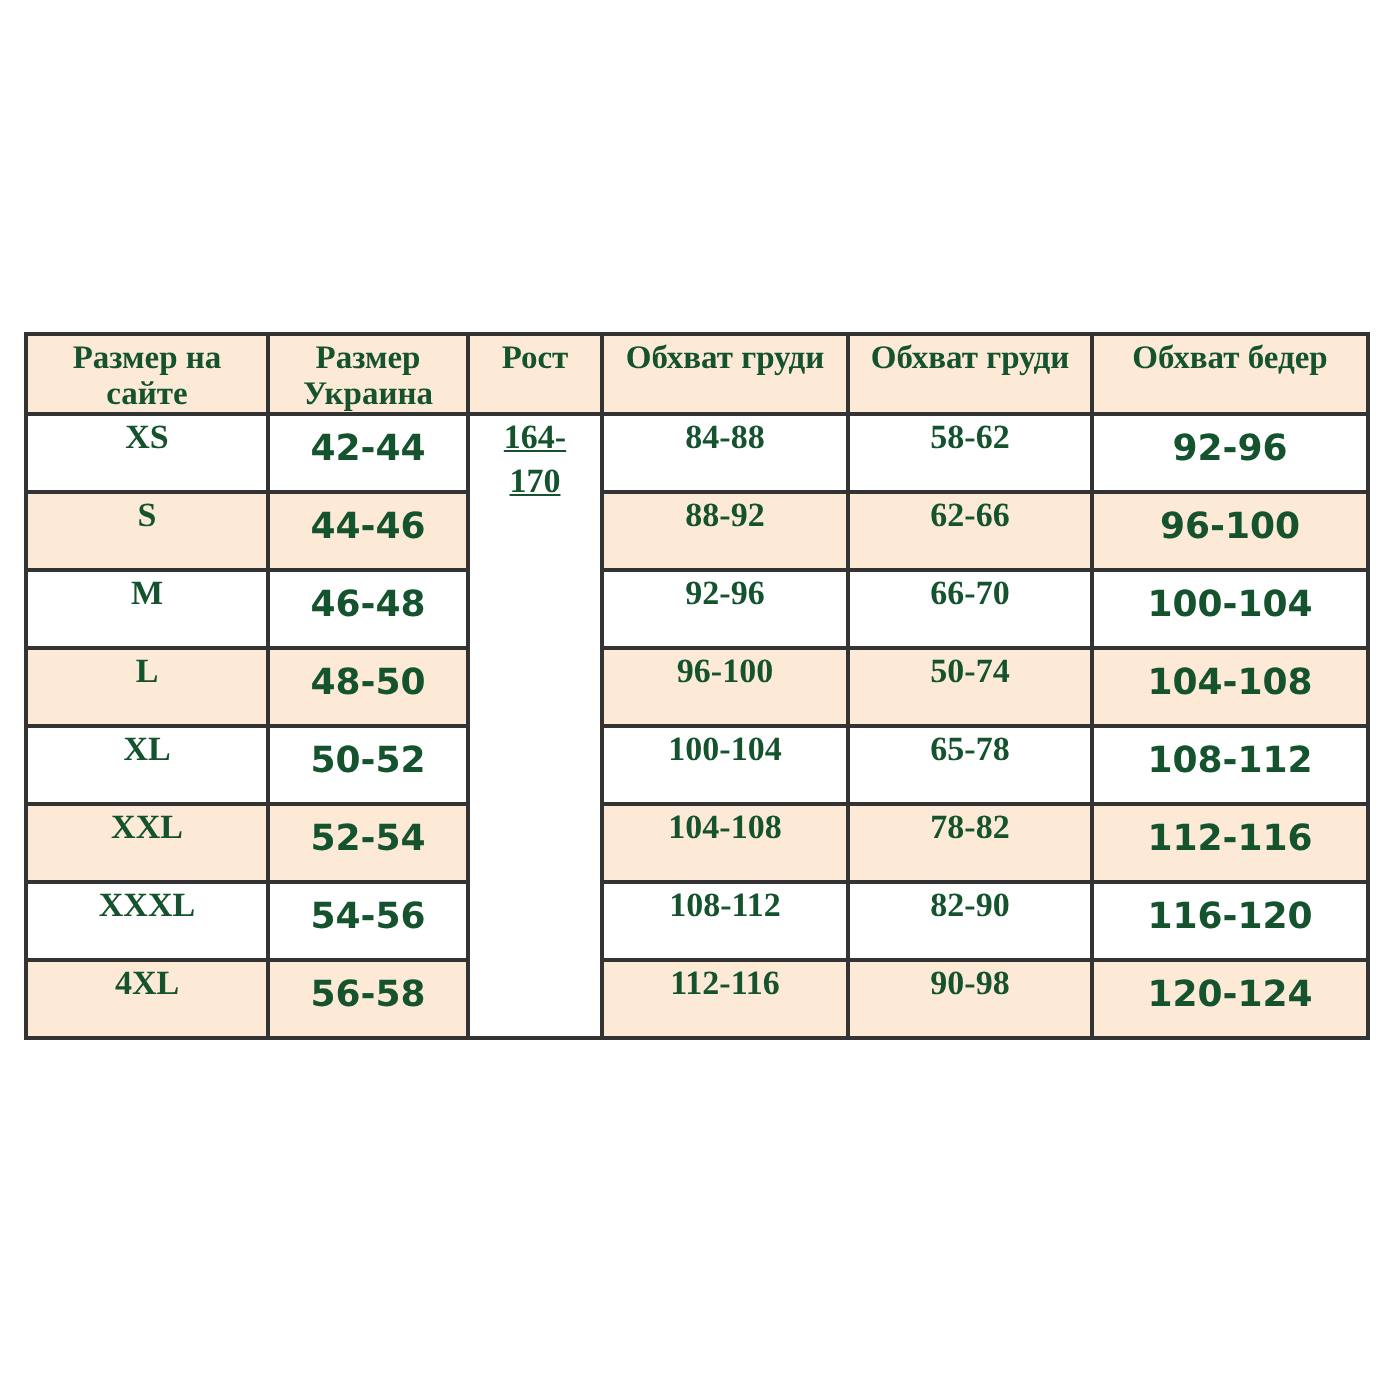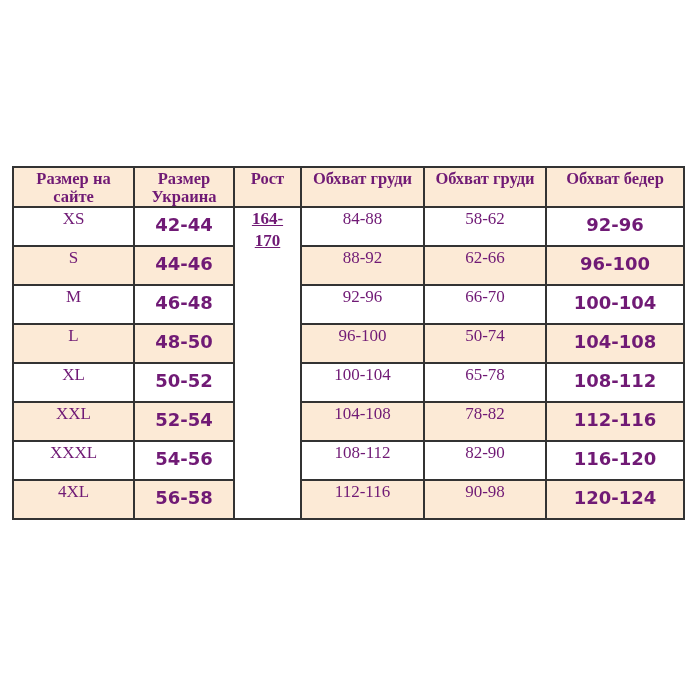--- a/index.html
+++ b/index.html
@@ -23,40 +23,40 @@
     border-collapse: collapse;
     table-layout: fixed;
     width: 671px;
   }
   table.size-chart th,
   table.size-chart td {
     border: 2px solid #333333;
     padding: 0;
     vertical-align: top;
     text-align: center;
-    color: #701a75;
+    color: #14532d;
     overflow: hidden;
   }
   thead tr {
     height: 39px;
   }
   tbody tr {
     height: 39px;
   }
   th {
     background: #fcead6;
     font-family: "Liberation Serif", serif;
     font-weight: bold;
     font-size: 16.5px;
     line-height: 1.1;
     padding-top: 2px !important;
   }
   td.serif {
     font-family: "Liberation Serif", serif;
-    font-weight: normal;
+    font-weight: bold;
     font-size: 17px;
     padding-top: 2px !important;
     line-height: 1.1;
   }
   td.sans {
     font-family: "DejaVu Sans", sans-serif;
     font-weight: bold;
     font-size: 18px;
     padding-top: 7px !important;
     line-height: 1.1;

